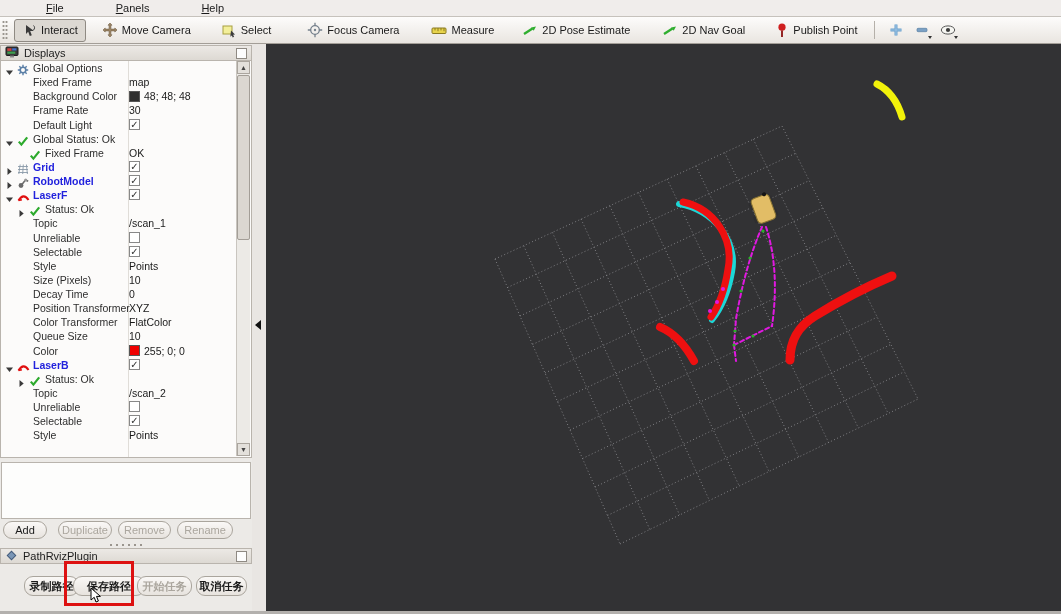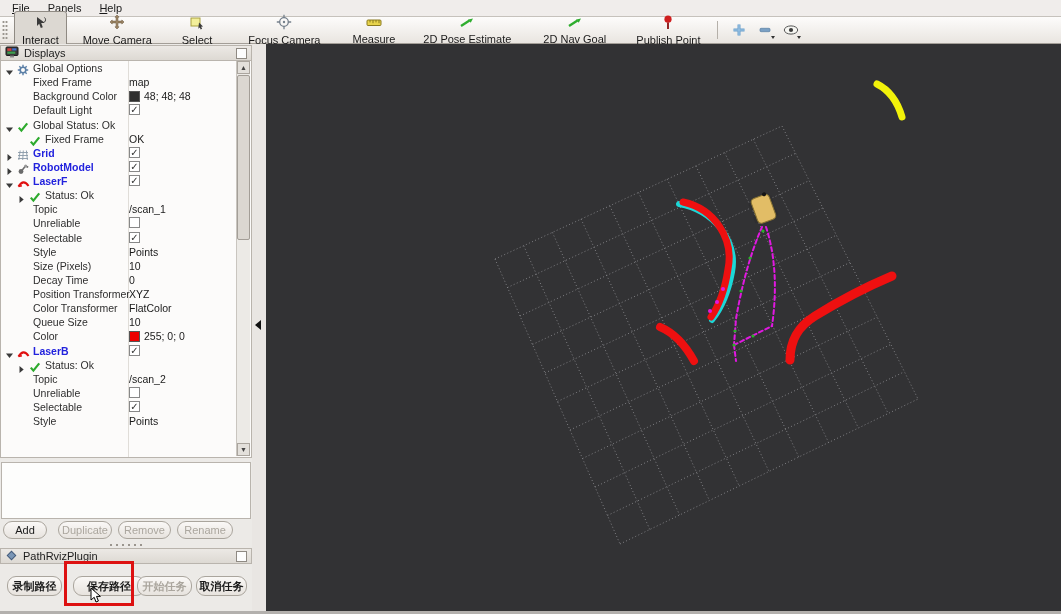--- a/index.html
+++ b/index.html
@@ -3,33 +3,33 @@
 <meta charset="utf-8">
 <style>
   * { box-sizing: border-box; margin: 0; padding: 0; }
   html,body { width:1061px; height:614px; }
   body { font-family:"Liberation Sans", sans-serif; background:#e9e6e3; position:relative; overflow:hidden; }
   #app { position:absolute; inset:0; width:1061px; height:614px; background:#e9e6e3; }
 
   
   #menubar { position:absolute; left:0; top:0; width:1061px; height:17px; background:#f0edeb;
              border-bottom:1px solid #c6c2bc; display:flex; align-items:center; gap:2px; padding-left:4px; }
-  .menu-item { display:inline-block; font-size:11px; color:#1a1a1a; padding:1px 8px; cursor:default; }
+  .menu-item { display:inline-block; font-size:11px; color:#1a1a1a; padding:1px 8px; cursor:default;margin-left:34px; }
   .menu-item::first-letter { text-decoration: underline; }
 
   
   #toolbar { position:absolute; left:0; top:17px; width:1061px; height:27px;
              background:linear-gradient(#fdfcfb,#e9e5e0); border-bottom:1px solid #a39e97;
              display:flex; align-items:center; }
   .tb-handle { width:6px; height:20px; margin-left:2px;
                background-image:radial-gradient(circle, #9a958e 1px, transparent 1.2px);
                background-size:3px 4px; }
   .tool-btn { display:flex; align-items:center; gap:4px; font-size:11px; color:#1a1a1a;
               padding:3px 7px; border:1px solid transparent; border-radius:3px; background:transparent; cursor:default;
-              font-family:"Liberation Sans", sans-serif; white-space:nowrap;flex-direction:column; }
+              font-family:"Liberation Sans", sans-serif; white-space:nowrap; }
   .tool-btn.selected { background:#dcd8d2; border-color:#8f8a83; }
   .tool-btn svg { display:block; }
   .tb-sep { width:1px; height:18px; background:#b5b0a9; margin:0 8px; }
   .mini-btn { position:relative; display:flex; align-items:center; justify-content:center;
               width:22px; height:20px; margin:0 2px; background:transparent; border:none; cursor:default; }
   .mini-caret { position:absolute; right:1px; bottom:1px; width:0; height:0;
                 border-left:2.5px solid transparent; border-right:2.5px solid transparent; border-top:3px solid #333; }
 
   
   #leftpanel { position:absolute; left:0; top:44px; width:252px; height:570px; background:#eceae7; }
@@ -226,20 +226,26 @@
             </div>
           </div>
           <div class="trow">
             <span class="tlabel" style="left: 32px;">Background Color</span>
             <div class="tval">
               <span class="swatch" style="background: rgb(47, 47, 47);"></span>
               <span>48; 48; 48</span>
             </div>
           </div>
           <div class="trow">
+            <span class="tlabel" style="left: 32px;">Frame Rate</span>
+            <div class="tval">
+              <span>30</span>
+            </div>
+          </div>
+          <div class="trow">
             <span class="tlabel" style="left: 32px;">Default Light</span>
             <div class="tval">
               <span class="checkbox">✓</span>
             </div>
           </div>
           <div class="trow">
             <span class="arrow" style="left: 4px;"><svg width="9" height="9">
                 <path d="M1 2.5h7L4.5 7z" fill="#3a3a3a"></path>
               </svg></span>
             <span class="ticon" style="left: 16px;"><svg width="12" height="12">
@@ -432,21 +438,21 @@
 
     <div class="panel-header" id="plugin-header">
       <span class="ph-icon"><svg width="13" height="13">
             <rect x="3.5" y="3.5" width="6" height="6" fill="#7a96b6" stroke="#41597a" transform="rotate(45 6.5 6.5)"></rect>
           </svg></span>
       <span class="ph-title">PathRvizPlugin</span>
       <span class="float-btn"></span>
     </div>
 
     <div class="btn-row" id="plugin-buttons">
-        <button class="pbtn cbtn" style="position: absolute; left: 7px; width: 55px;">录制路径</button>
+        <button class="pbtn cbtn" style="position: absolute; left: 24px; width: 55px;">录制路径</button>
         <button class="pbtn cbtn" style="position: absolute; left: 73px; width: 72px;">保存路径</button>
         <button class="pbtn cbtn disabled" disabled="" style="position: absolute; left: 137px; width: 55px;">开始任务</button>
         <button class="pbtn cbtn" style="position: absolute; left: 196px; width: 51px;">取消任务</button>
       </div>
   </div>
 
   <div id="vsplit">
     <div id="collapse-arrow"></div>
   </div>
 

